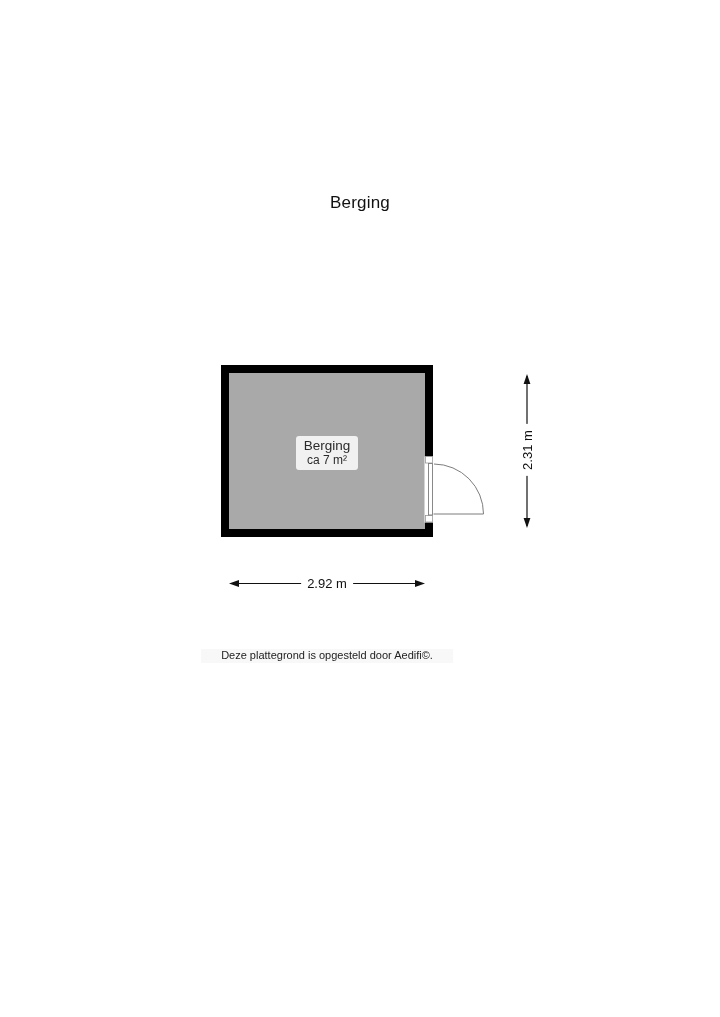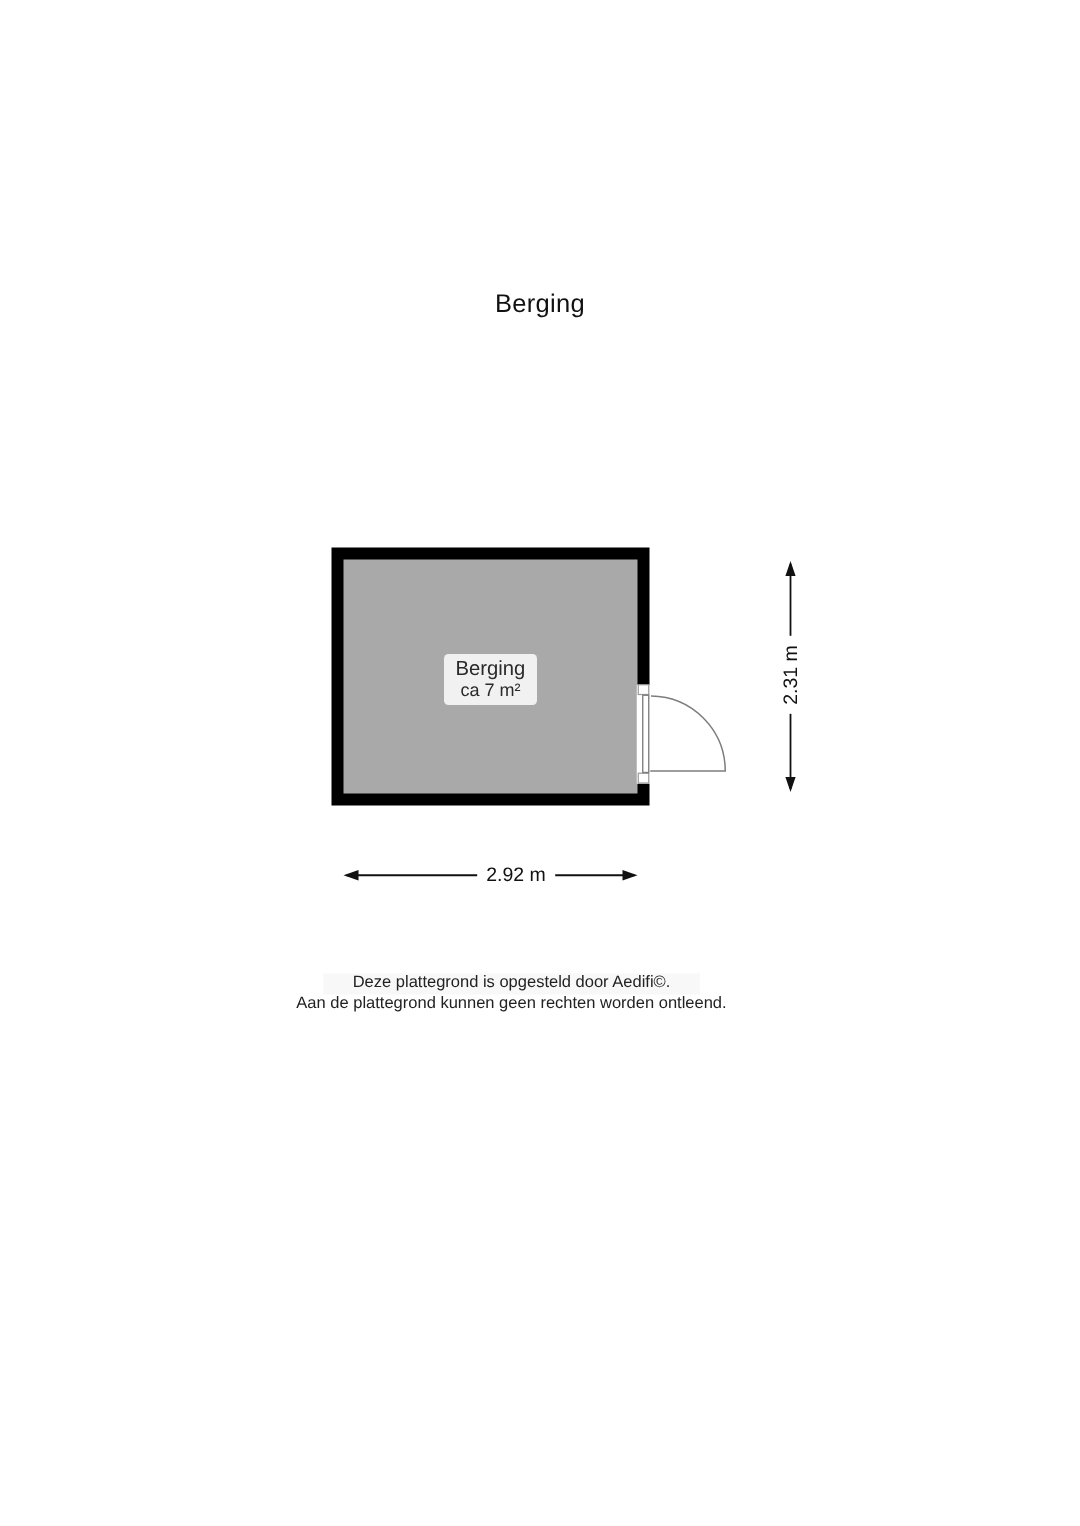--- a/index.html
+++ b/index.html
@@ -50,30 +50,29 @@
     font-size: 13px;
     color: #111111;
     text-align: center;
     white-space: nowrap;
     padding: 0 6px;
   }
   #dim-width-label {
     left: 327px;
     top: 583px;
     transform: translate(-50%, -50%);
-    margin-left: 17px;
   }
   #dim-height-label {
     left: 527px;
     top: 450px;
     transform: translate(-50%, -50%) rotate(-90deg);
   }
 
   #disclaimer {
-    left: 341px;
+    left: 327px;
     top: 649px;
     transform: translateX(-50%);
     text-align: center;
     font-size: 11px;
     line-height: 13.5px;
     color: #222222;
     white-space: nowrap;
   }
   #disclaimer-line1 {
     display: inline-block;
@@ -125,18 +124,17 @@
   <div id="room-label-box" class="abs">
     <div id="room-label-name">Berging</div>
     <div id="room-label-area">ca 7 m²</div>
   </div>
 
   <div id="dim-width-label" class="abs dim-label">2.92 m</div>
   <div id="dim-height-label" class="abs dim-label">2.31 m</div>
 
   <div id="disclaimer" class="abs">
     <span id="disclaimer-line1">Deze plattegrond is opgesteld door Aedifi©.</span>
-    <span id="disclaimer-line2">Aan de plattegrond kunnen geen rechten worden ontleend.</span>
   </div>
 
   <div id="corner-watermark" class="abs"></div>
 
 </div>
 
 </body></html>

